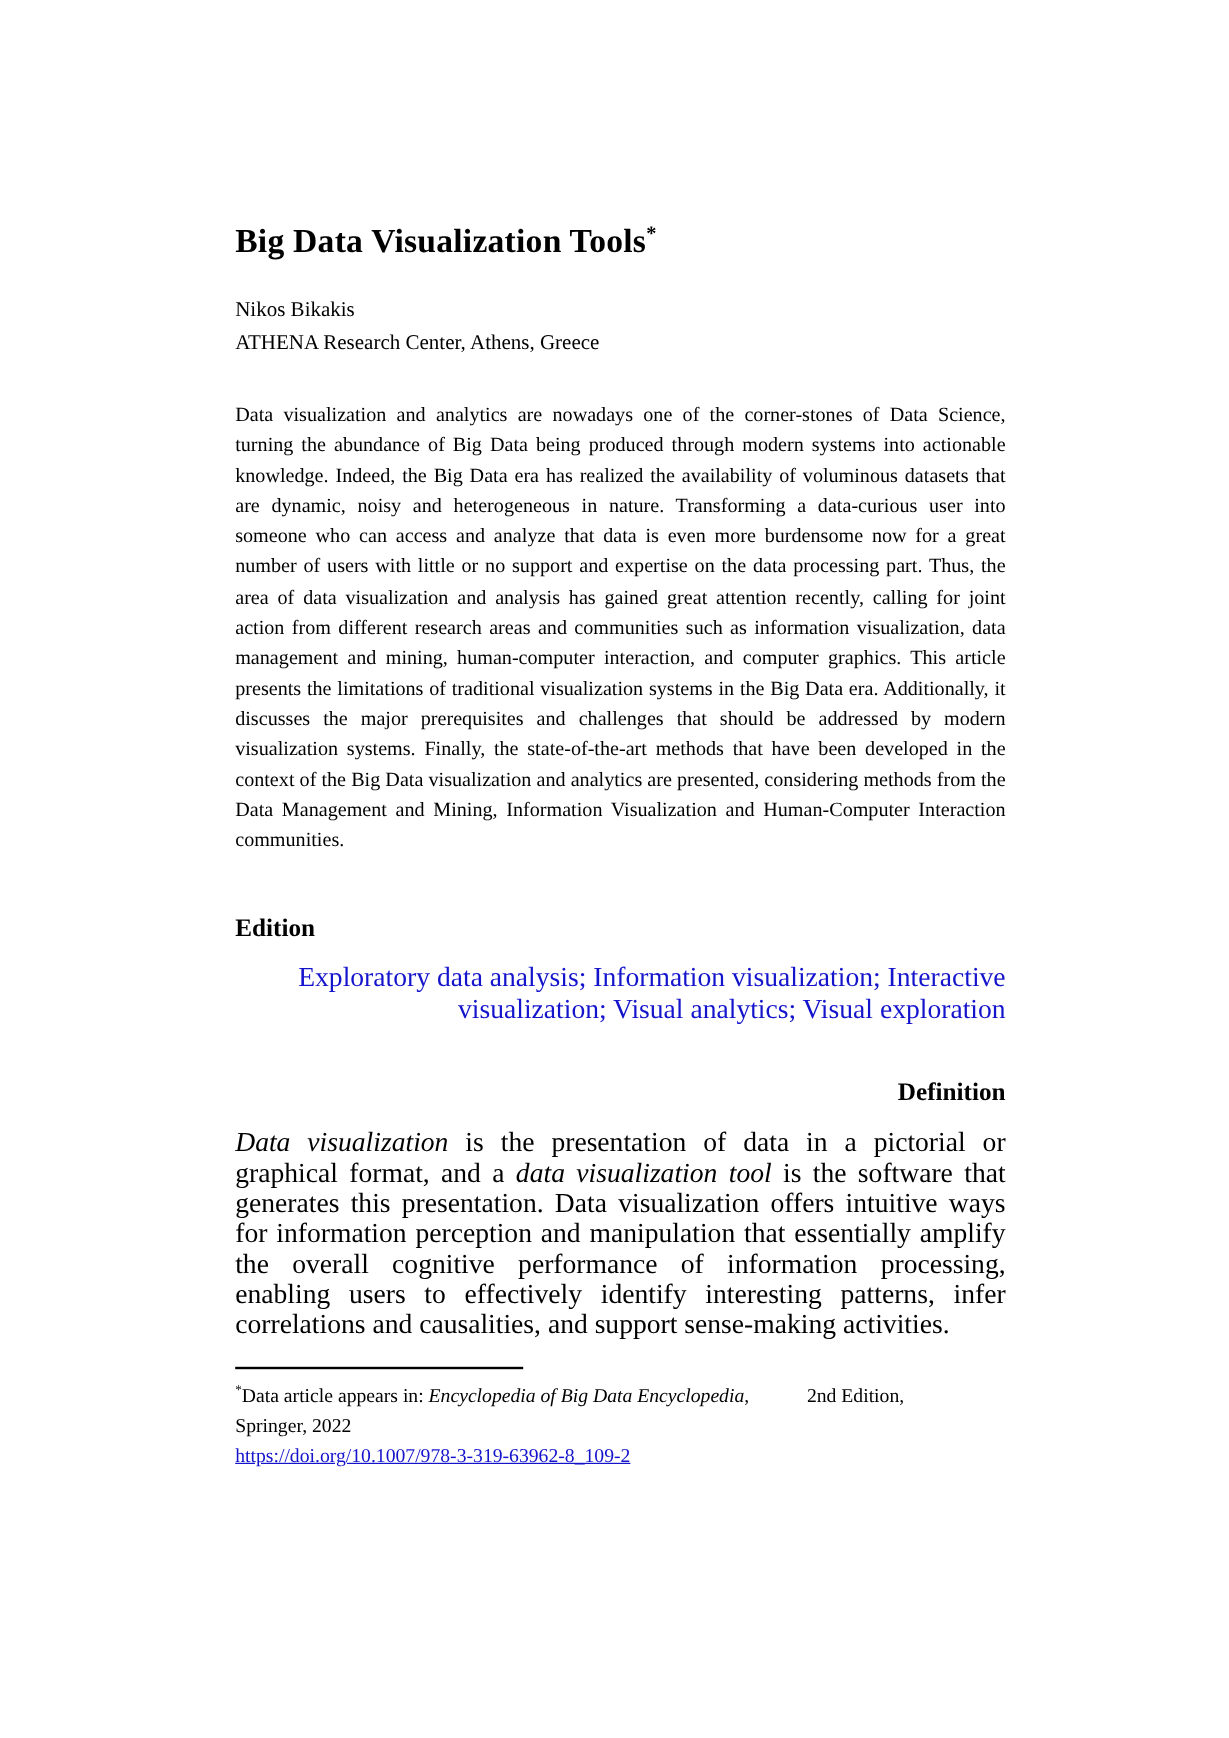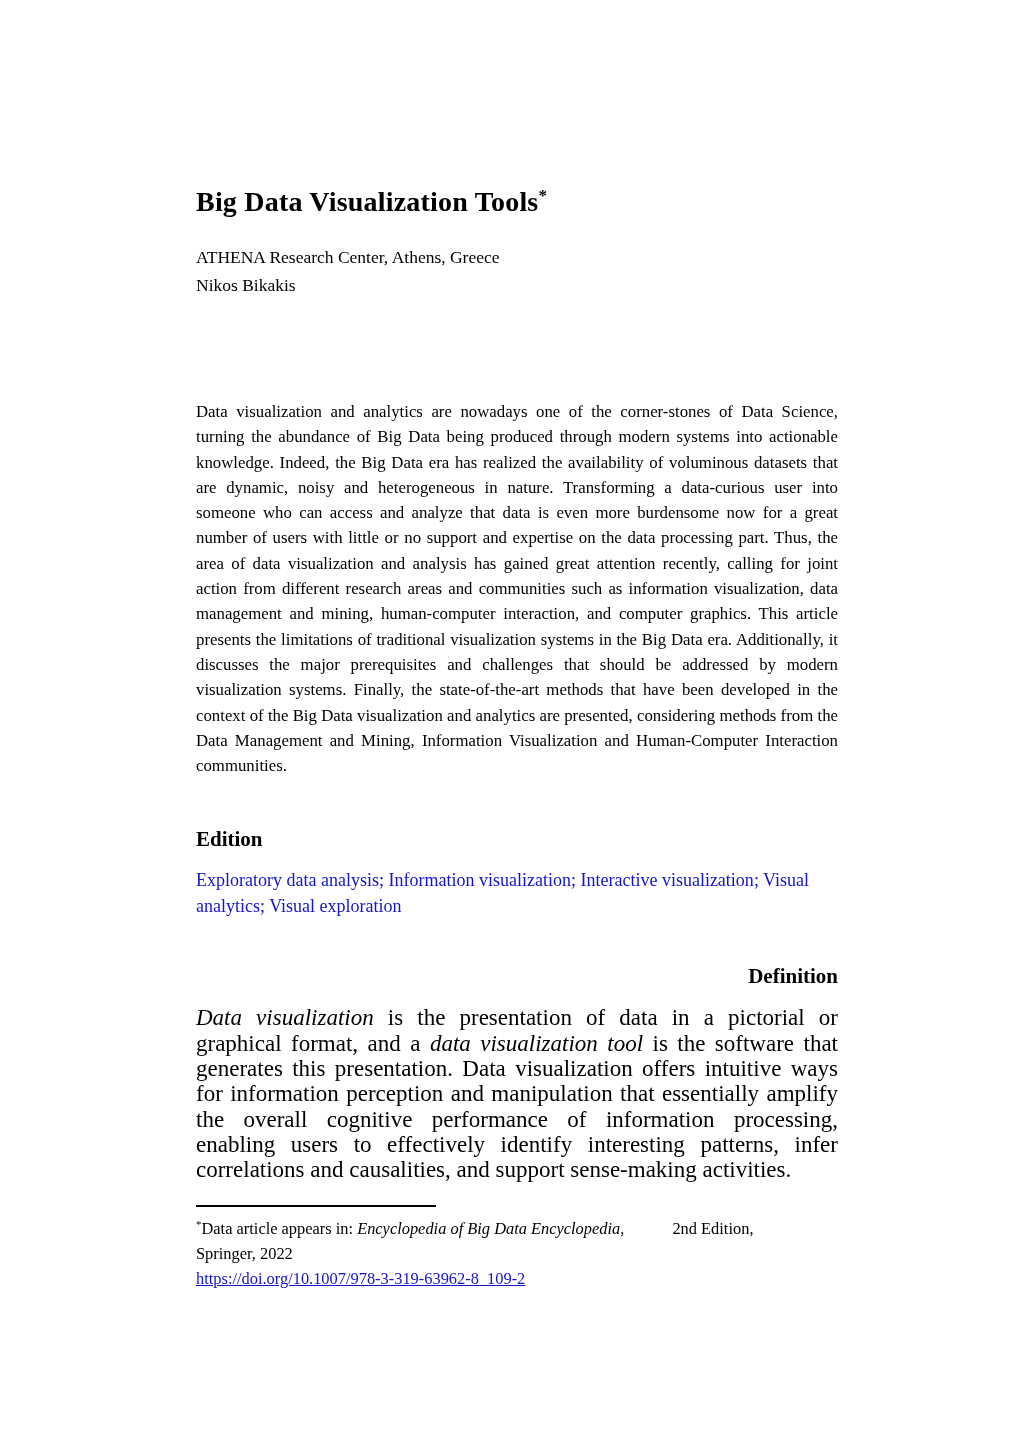--- a/index.html
+++ b/index.html
@@ -30,36 +30,37 @@
     font-size: 17px;
     vertical-align: super;
     line-height: 0;
   }
   .byline {
     margin-top: 24px;
     font-size: 17.5px;
     line-height: 28px;
   }
   .abstract {
-    margin-top: 100px;
+    margin-top: 34px;
     font-size: 16.8px;
     line-height: 25.3px;
     text-align: justify;
   }
   .section-heading {
     margin-top: 48px;
     font-size: 21px;
     font-weight: bold;
     line-height: 26px;
   }
   .synonyms-line {
     margin-top: 16px;
-    font-size: 18px;
+    font-size: 23px;
     line-height: 25.5px;
     color: var(--link-color, #1414cc);
+    text-align: right;
   }
   .synonyms-line a {
     color: var(--link-color, #1414cc);
     text-decoration: none;
     cursor: pointer;
   }
   .definition-heading {
     margin-top: 44px;
     text-align: right;
   }
@@ -95,22 +96,22 @@
 </style>
 </head>
 <body>
 
 <div class="page">
   <div class="content">
 
     <h1 class="title"><span>Big Data Visualization Tools</span><span class="star">*</span></h1>
 
     <div class="byline">
+      <div>Nikos Bikakis</div>
       <div>ATHENA Research Center, Athens, Greece</div>
-      <div>Nikos Bikakis</div>
     </div>
 
     <p class="abstract">Data visualization and analytics are nowadays one of the corner-stones of Data Science, turning the abundance of Big Data being produced through modern systems into actionable knowledge. Indeed, the Big Data era has realized the availability of voluminous datasets that are dynamic, noisy and heterogeneous in nature. Transforming a data-curious user into someone who can access and analyze that data is even more burdensome now for a great number of users with little or no support and expertise on the data processing part. Thus, the area of data visualization and analysis has gained great attention recently, calling for joint action from different research areas and communities such as information visualization, data management and mining, human-computer interaction, and computer graphics. This article presents the limitations of traditional visualization systems in the Big Data era. Additionally, it discusses the major prerequisites and challenges that should be addressed by modern visualization systems. Finally, the state-of-the-art methods that have been developed in the context of the Big Data visualization and analytics are presented, considering methods from the Data Management and Mining, Information Visualization and Human-Computer Interaction communities.</p>
 
     <h2 class="section-heading">Edition</h2>
 
     <p class="synonyms-line"><a>Exploratory data analysis</a><span>; </span><a>Information visualization</a><span>; </span><a>Interactive visualization</a><span>; </span><a>Visual analytics</a><span>; </span><a>Visual exploration</a></p>
 
     <h2 class="section-heading definition-heading">Definition</h2>
 

